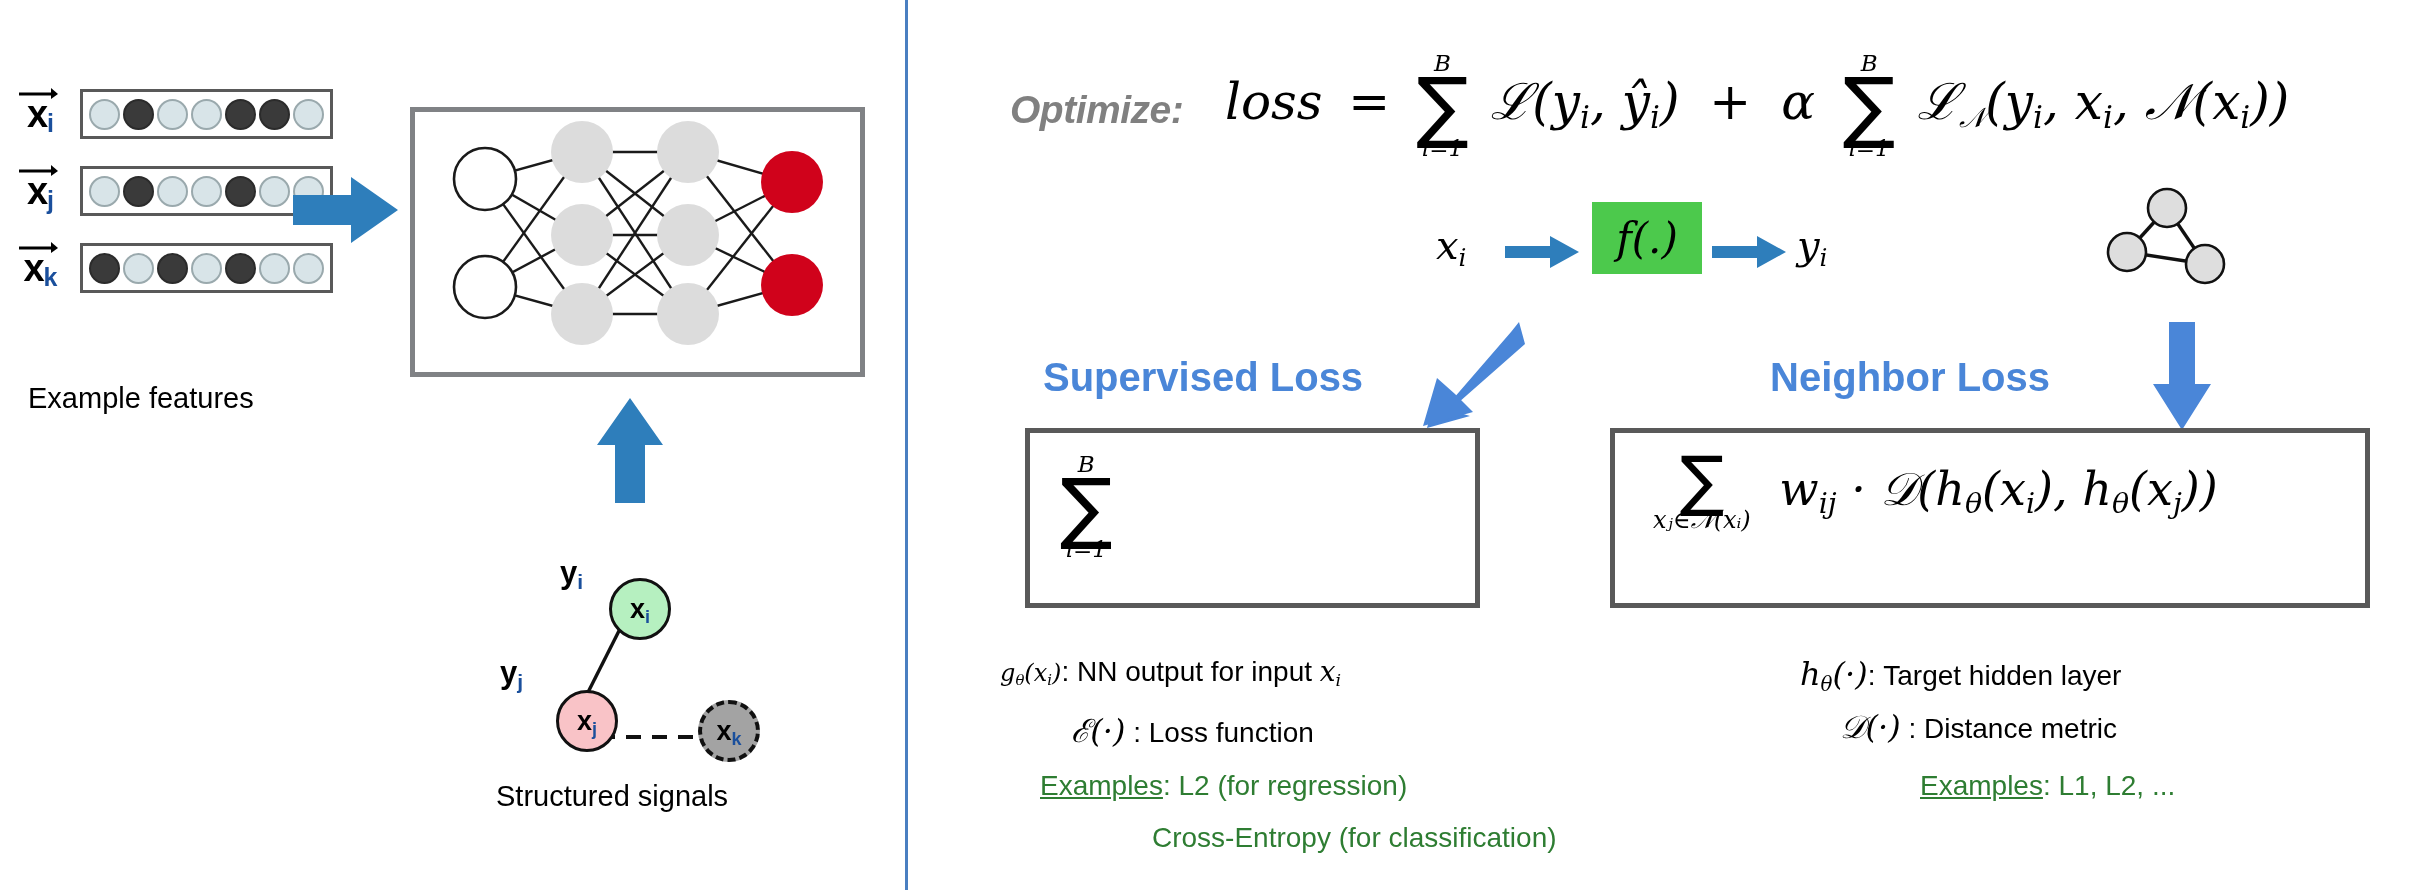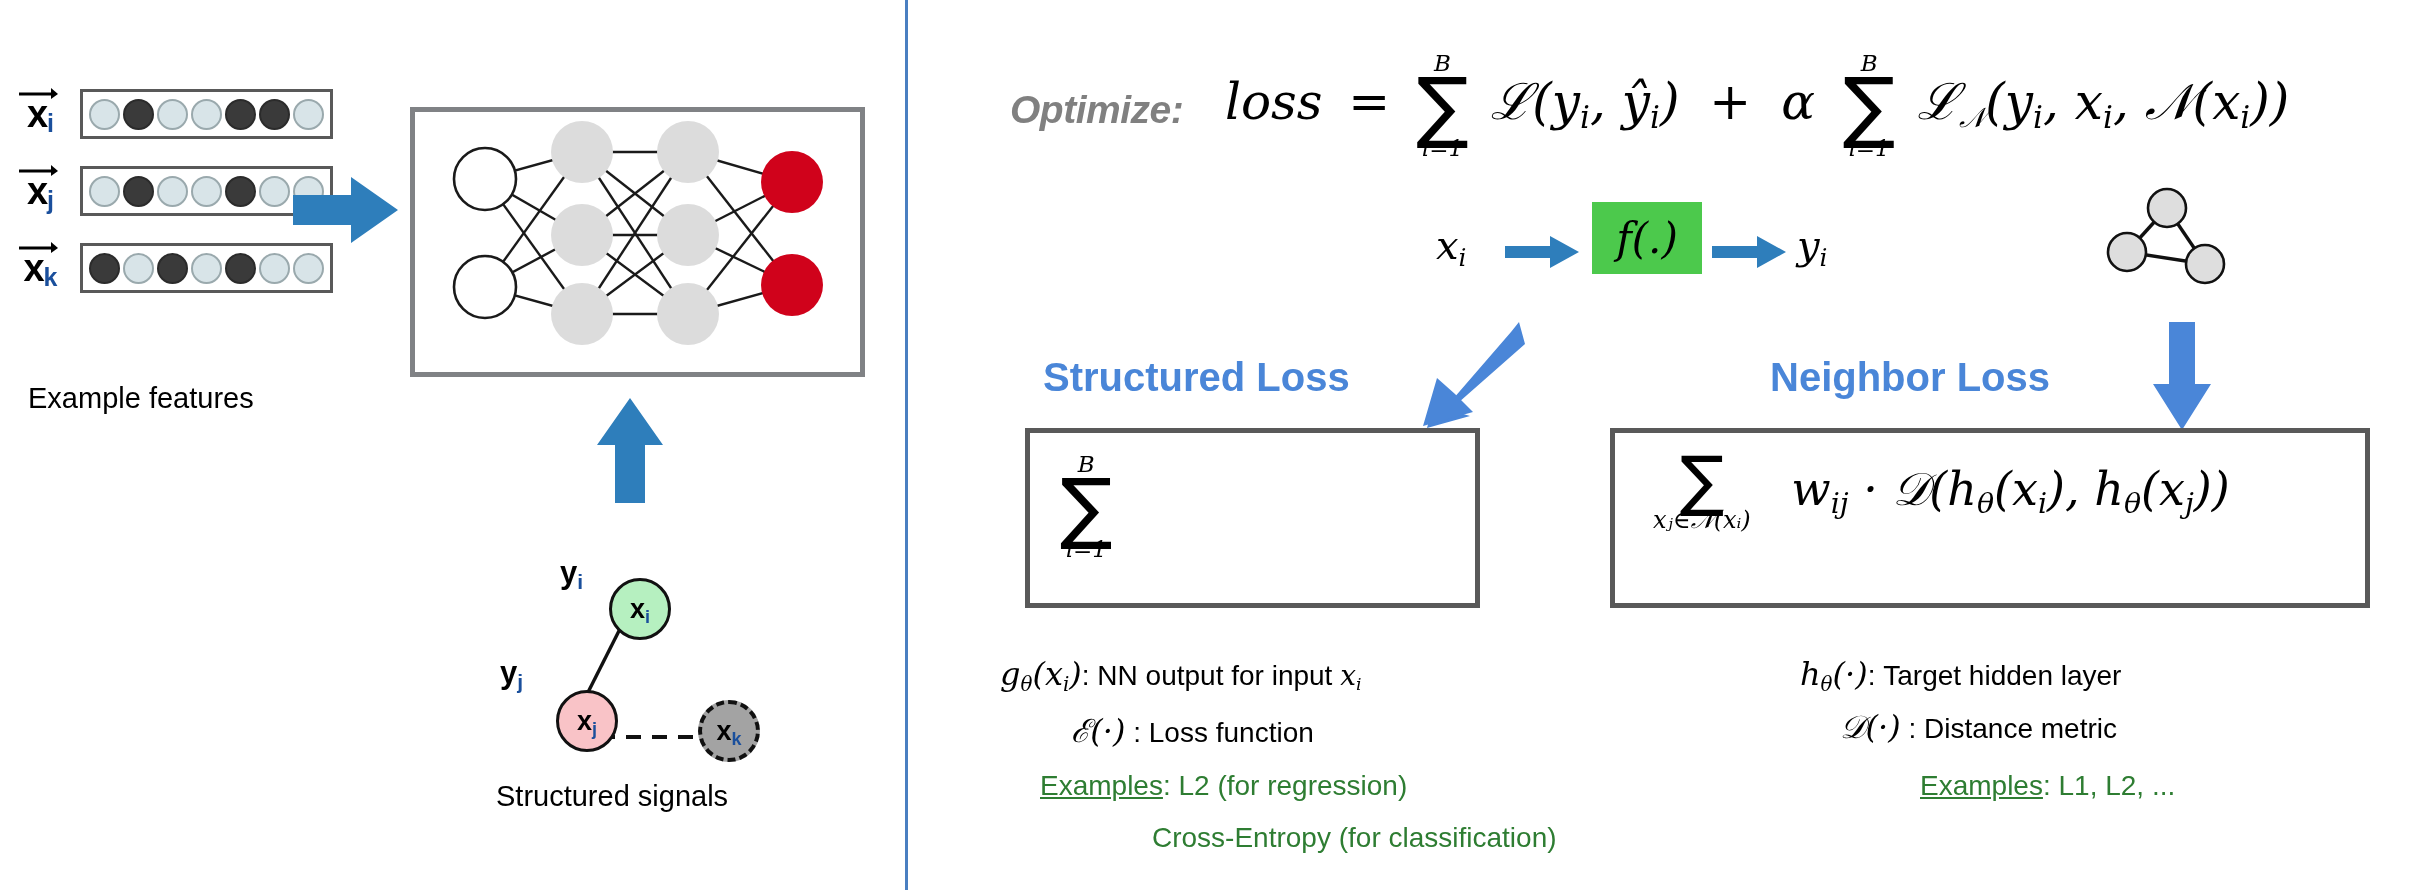--- a/index.html
+++ b/index.html
@@ -235,21 +235,21 @@
 
 <svg class="abs" style="left:2105px;top:180px;" width="130" height="110" viewBox="0 0 130 110">
   <line x1="62" y1="28" x2="22" y2="72" stroke="#111" stroke-width="3.4"></line>
   <line x1="62" y1="28" x2="100" y2="84" stroke="#111" stroke-width="3.4"></line>
   <line x1="22" y1="72" x2="100" y2="84" stroke="#111" stroke-width="3.4"></line>
   <circle cx="62" cy="28" r="19" fill="#dedede" stroke="#111" stroke-width="2.6"></circle>
   <circle cx="22" cy="72" r="19" fill="#dedede" stroke="#111" stroke-width="2.6"></circle>
   <circle cx="100" cy="84" r="19" fill="#dedede" stroke="#111" stroke-width="2.6"></circle>
 </svg>
 
-<div class="abs headblue" style="left:1043px;top:355px;">Structured Loss</div>
+<div class="abs headblue" style="left:1043px;top:355px;">Supervised Loss</div>
 <svg class="abs" style="left:1415px;top:322px;" width="110" height="110" viewBox="0 0 110 110">
   <polygon points="104,0 110,22 35,88 55,94 12,106 24,63 38,77 96,10" fill="#4a86d8"></polygon>
   <polygon points="106,2 40,72 58,90 8,104 22,56 40,72" fill="#4a86d8"></polygon>
 </svg>
 
 <div class="abs headblue" style="left:1770px;top:355px;">Neighbor Loss</div>
 <svg class="abs" style="left:2152px;top:322px;" width="60" height="110" viewBox="0 0 60 110">
   <polygon points="17,0 43,0 43,62 59,62 30,108 1,62 17,62" fill="#4a86d8"></polygon>
 </svg>
 
@@ -262,26 +262,26 @@
     </span>
   </div>
 </div>
 
 <div class="lossbox" style="left:1610px;top:428px;width:760px;height:180px;">
   <div class="eq" style="font-size:46px;white-space:nowrap;padding:22px 0 0 38px;">
     <span class="sumwrap">
       <span class="sig small">∑</span>
       <span class="lim" style="font-size:24px;">xⱼ∈𝒩(xᵢ)</span>
     </span>
-    <span style="margin-left:26px;"><i>w</i><sub>ij</sub> · 𝒟(<i>h</i><sub>θ</sub>(<i>x</i><sub>i</sub>), <i>h</i><sub>θ</sub>(<i>x</i><sub>j</sub>))</span>
+    <span style="margin-left:14px;"><i>w</i><sub>ij</sub> · 𝒟(<i>h</i><sub>θ</sub>(<i>x</i><sub>i</sub>), <i>h</i><sub>θ</sub>(<i>x</i><sub>j</sub>))</span>
   </div>
 </div>
 
 <div class="legend" style="left:1000px;top:655px;">
-  <span class="eq" style="font-size:32px;"><i>g</i><sub>θ</sub>(<i>x</i><sub>i</sub>)</span><span>:</span>
+  <span class="eq" style="font-size:24px;"><i>g</i><sub>θ</sub>(<i>x</i><sub>i</sub>)</span><span>:</span>
   <span>NN output for input <span class="eq"><i>x</i><sub>i</sub></span></span>
 </div>
 <div class="legend" style="left:1071px;top:708px;">
   <span class="eq" style="font-size:32px;">ℰ(·)</span> <span>:</span>
   <span>Loss function</span>
 </div>
 <div class="legend grn" style="left:1040px;top:770px;color:#2e7d32;">
   <u>Examples</u><span>: L2 (for regression)</span>
 </div>
 <div class="legend grn" style="left:1152px;top:822px;color:#2e7d32;">Cross-Entropy (for classification)</div>

